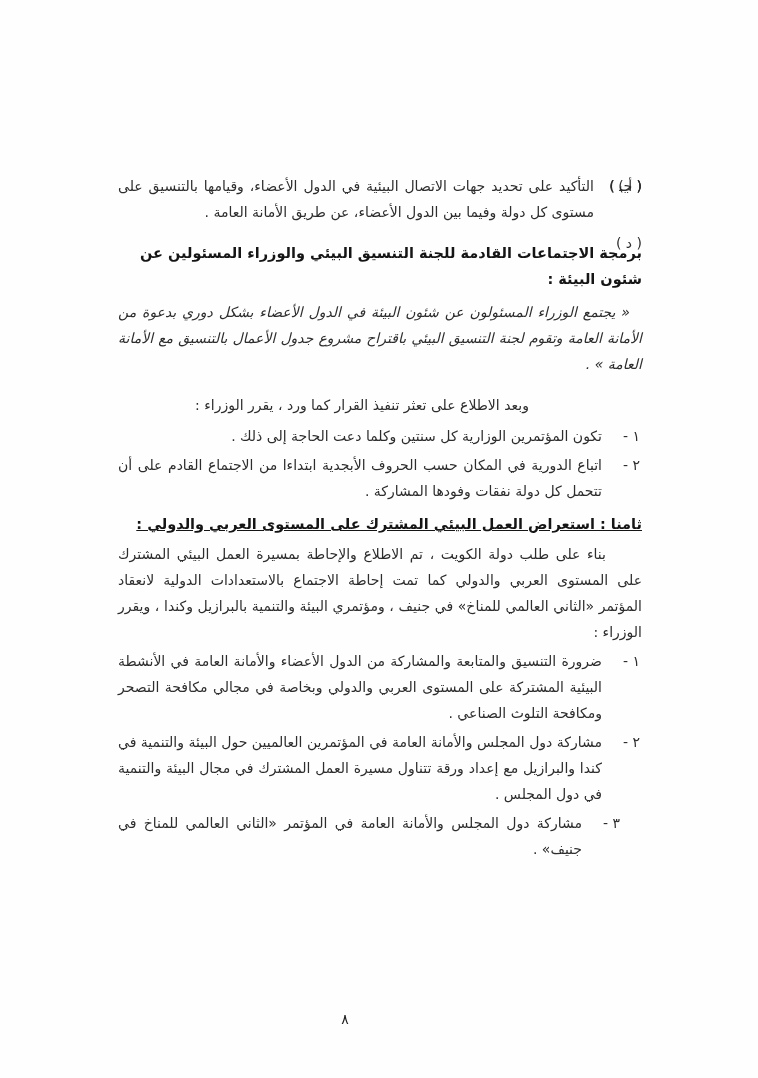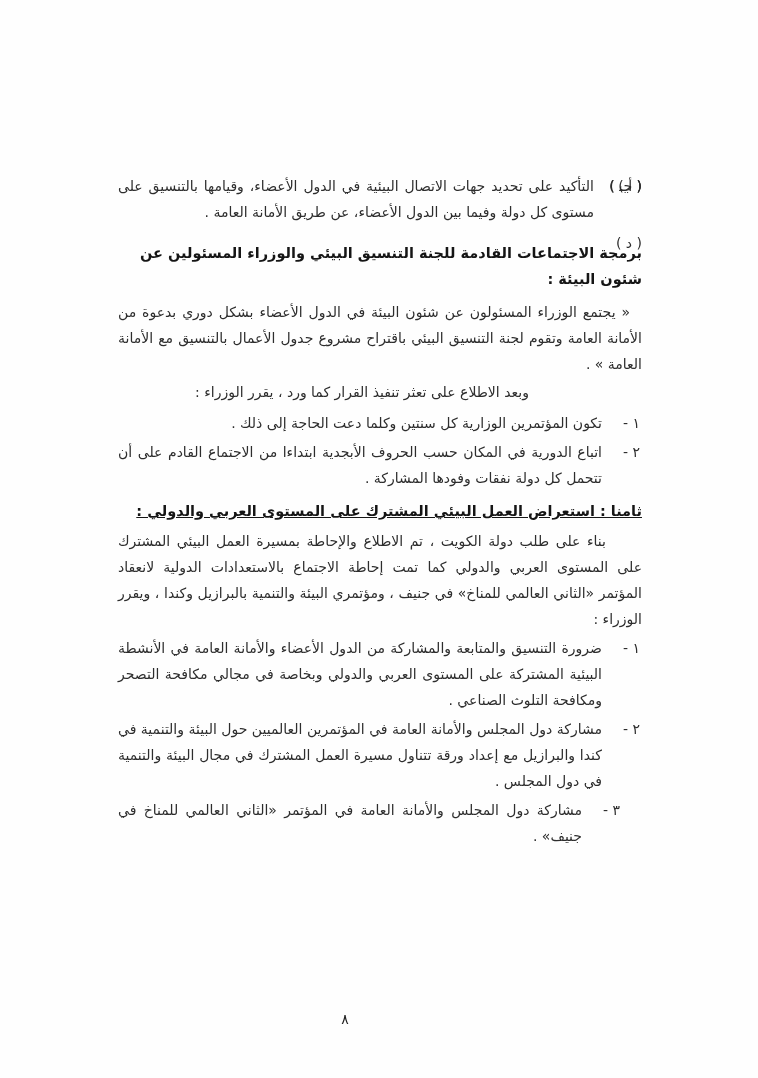--- a/index.html
+++ b/index.html
@@ -58,23 +58,24 @@
     text-decoration: underline;
   }
   
   .p-intro {
     margin: 0 0 3px 0;
     padding-right: 52px;
     text-indent: -52px;
     text-align: justify;
   }
   .p-quote {
-    margin: 0 0 2px 0;
+    margin: 0 0 15px 0;
     text-indent: 12px;
     text-align: justify;
+    font-style: italic;
   }
   .p-afterquote {
     margin: 0 0 5px 0;
     padding-right: 36px;
     text-align: center;
   }
   .p-intro2 {
     margin: 0 0 3px 0;
     text-indent: 36px;
     text-align: justify;

